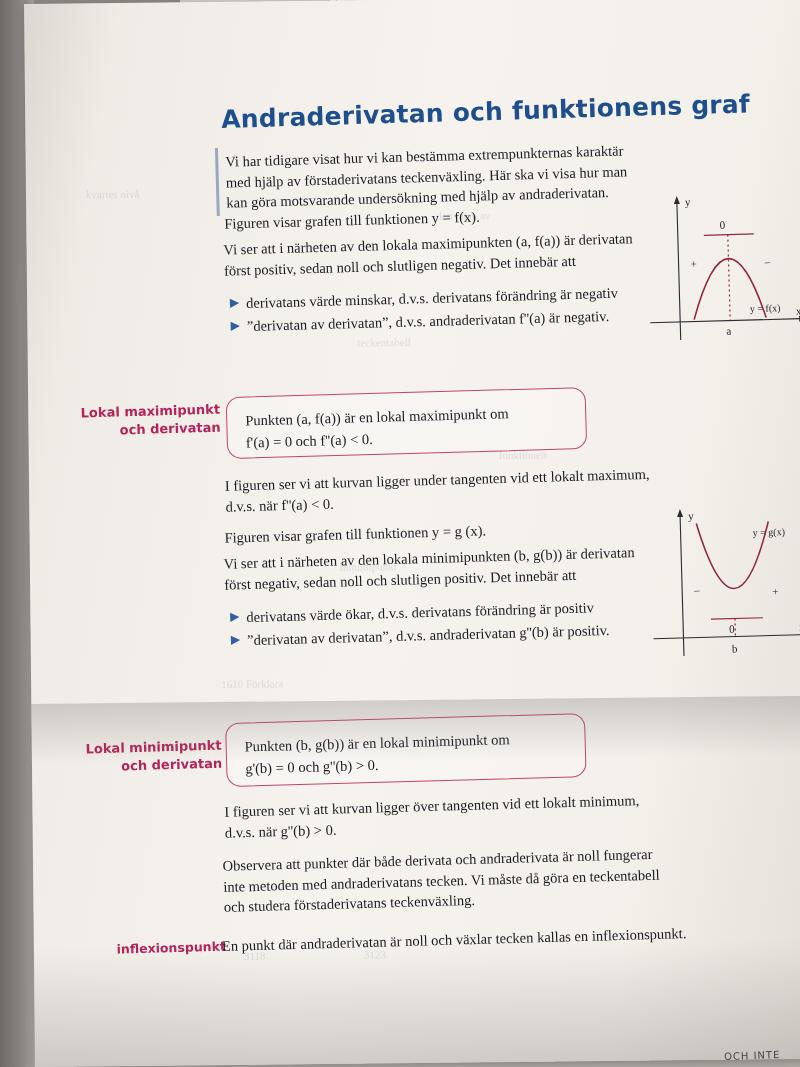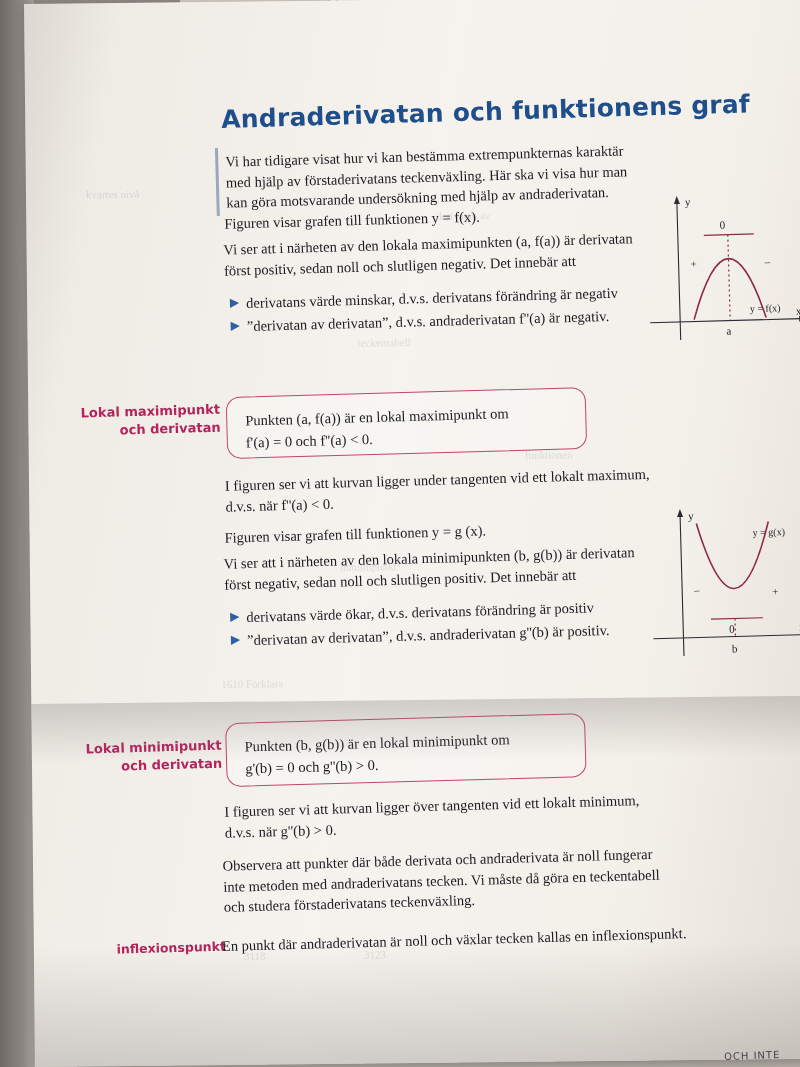--- a/index.html
+++ b/index.html
@@ -241,21 +241,21 @@
     <span>on</span>
   </div>
 
   <div class="dark-strip"></div>
 
   <div class="page">
 
     <div class="bleed" style="left:60px; top:185px;text-align:right;">kvartes nivå</div>
     <div class="bleed" style="left:410px; top:210px;">derivatan av</div>
     <div class="bleed" style="left:330px; top:300px;margin-top:36px;">teckentabell</div>
-    <div class="bleed" style="left:496px; top:450px;">funktionen</div>
+    <div class="bleed" style="left:470px; top:450px;">funktionen</div>
     <div class="bleed" style="left:310px; top:560px;text-align:right;">minimipunkt</div>
     <div class="bleed" style="left:190px; top:676px;">1610  Förklara</div>
     <div class="bleed" style="left:330px; top:948px;">3123</div>
     <div class="bleed" style="left:210px; top:948px;">3118</div>
 
     <div class="content">
 
       <h1 class="title">Andraderivatan och funktionens graf</h1>
 
       <div class="bar"></div>

